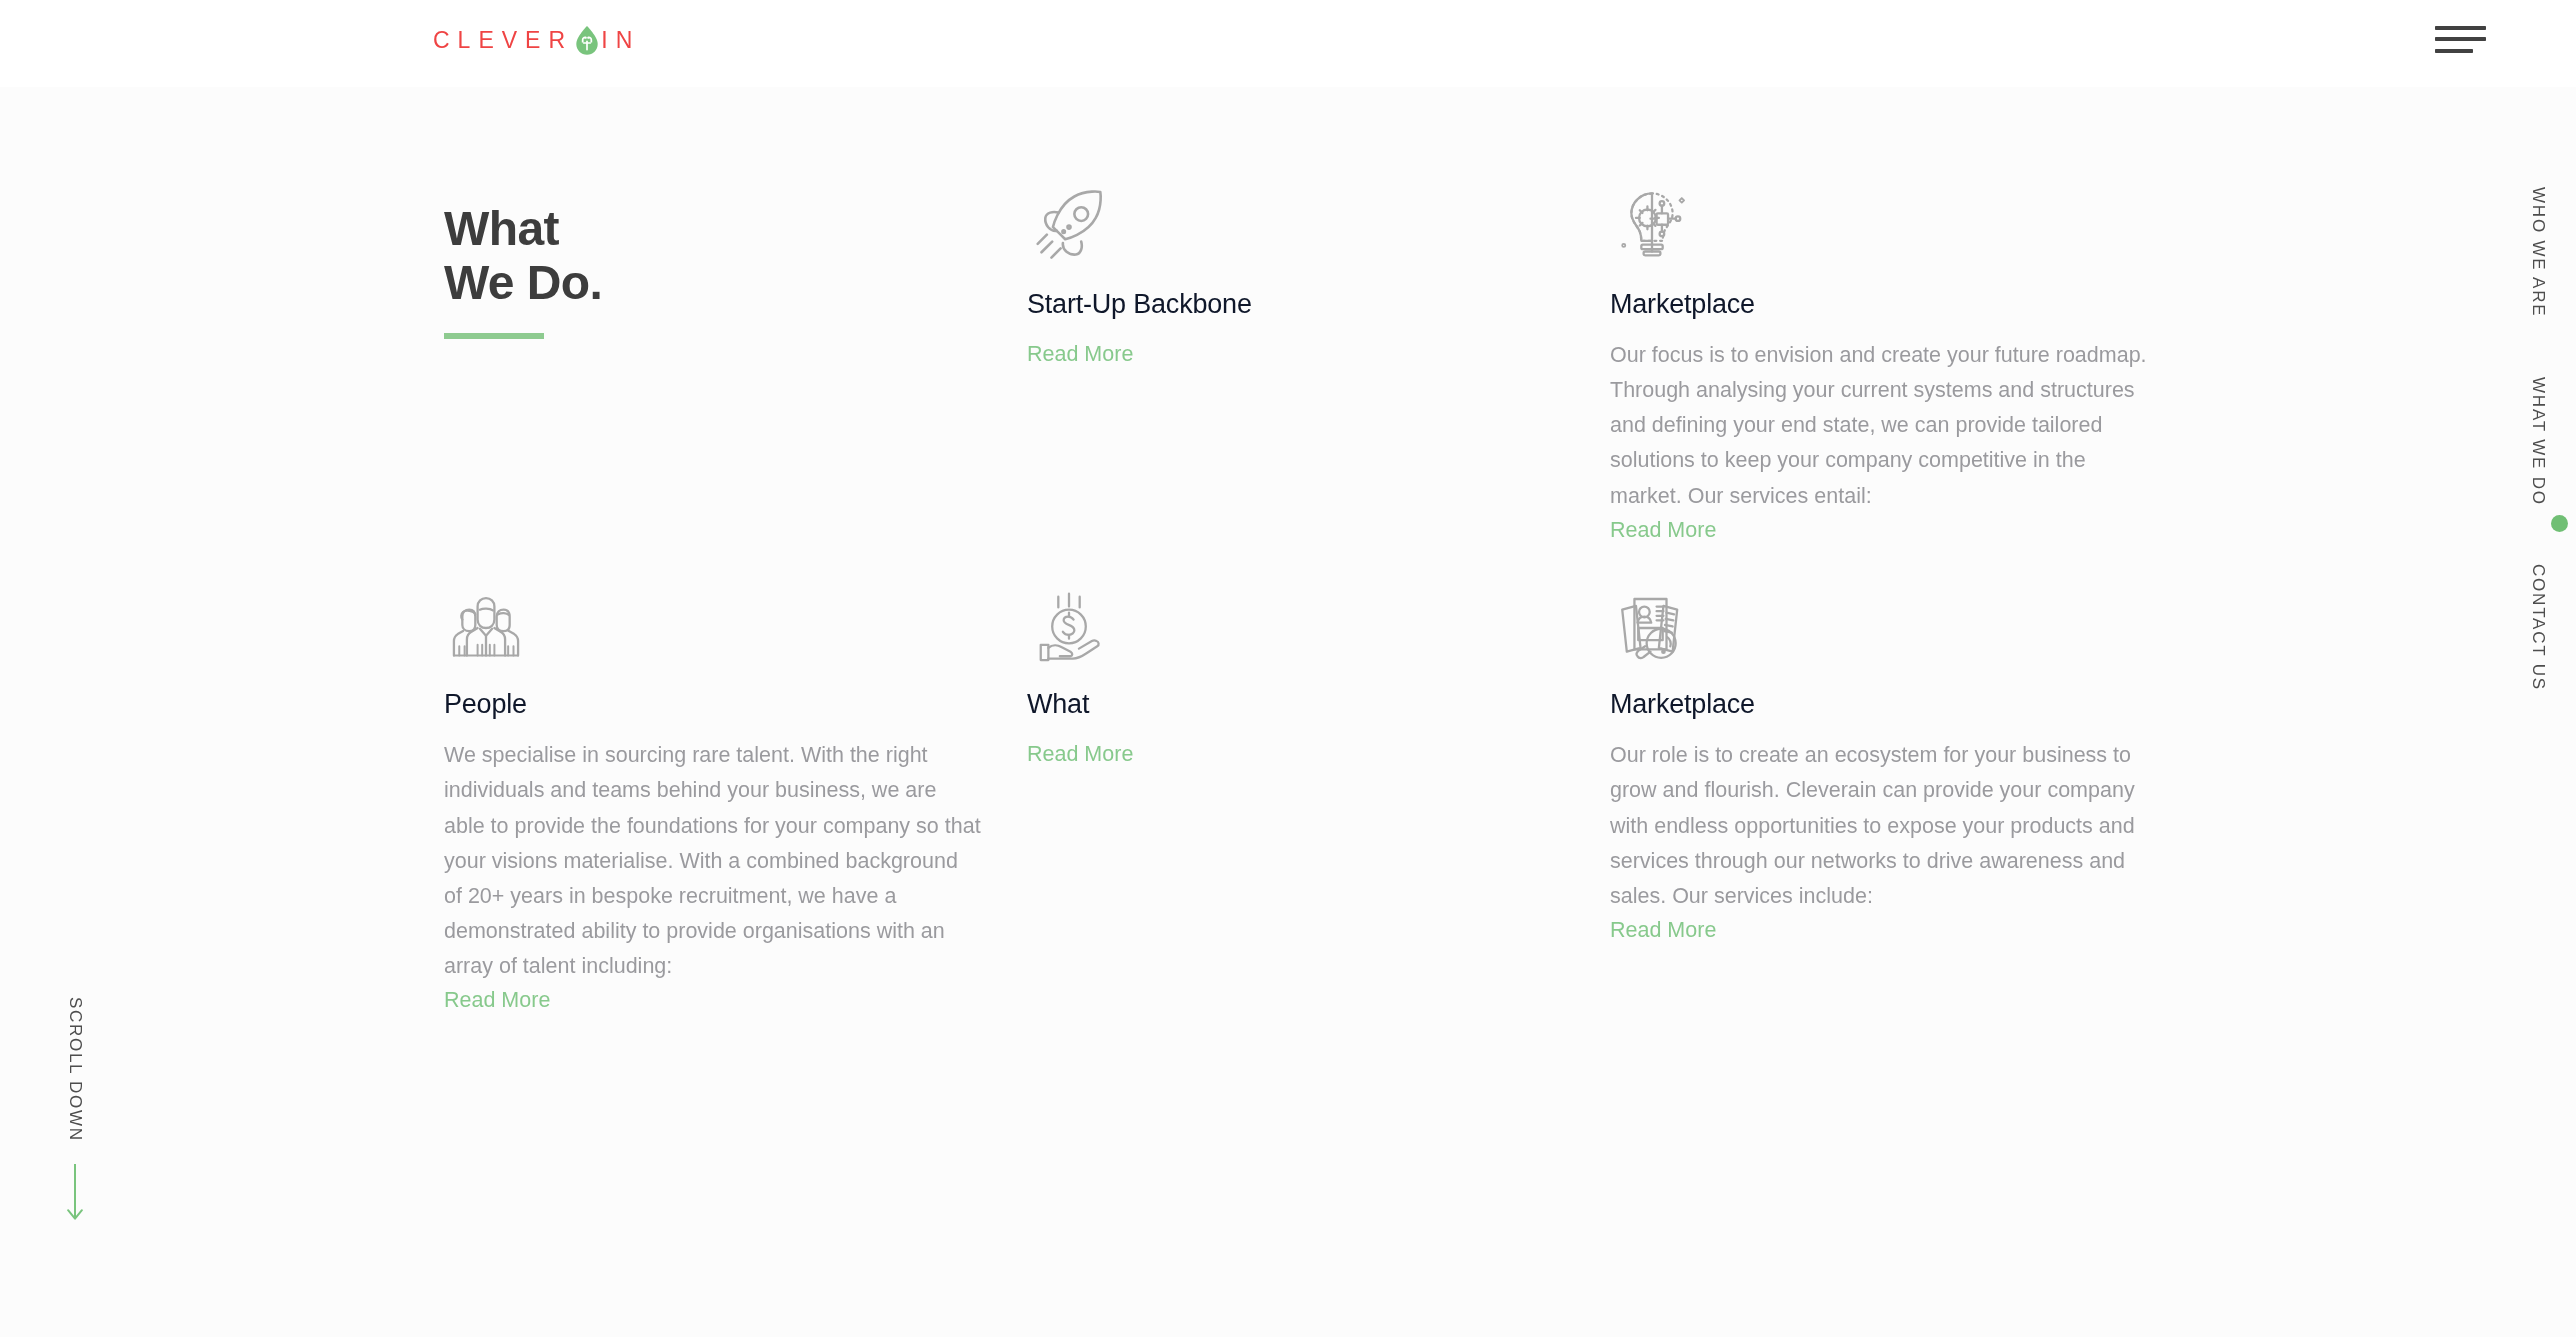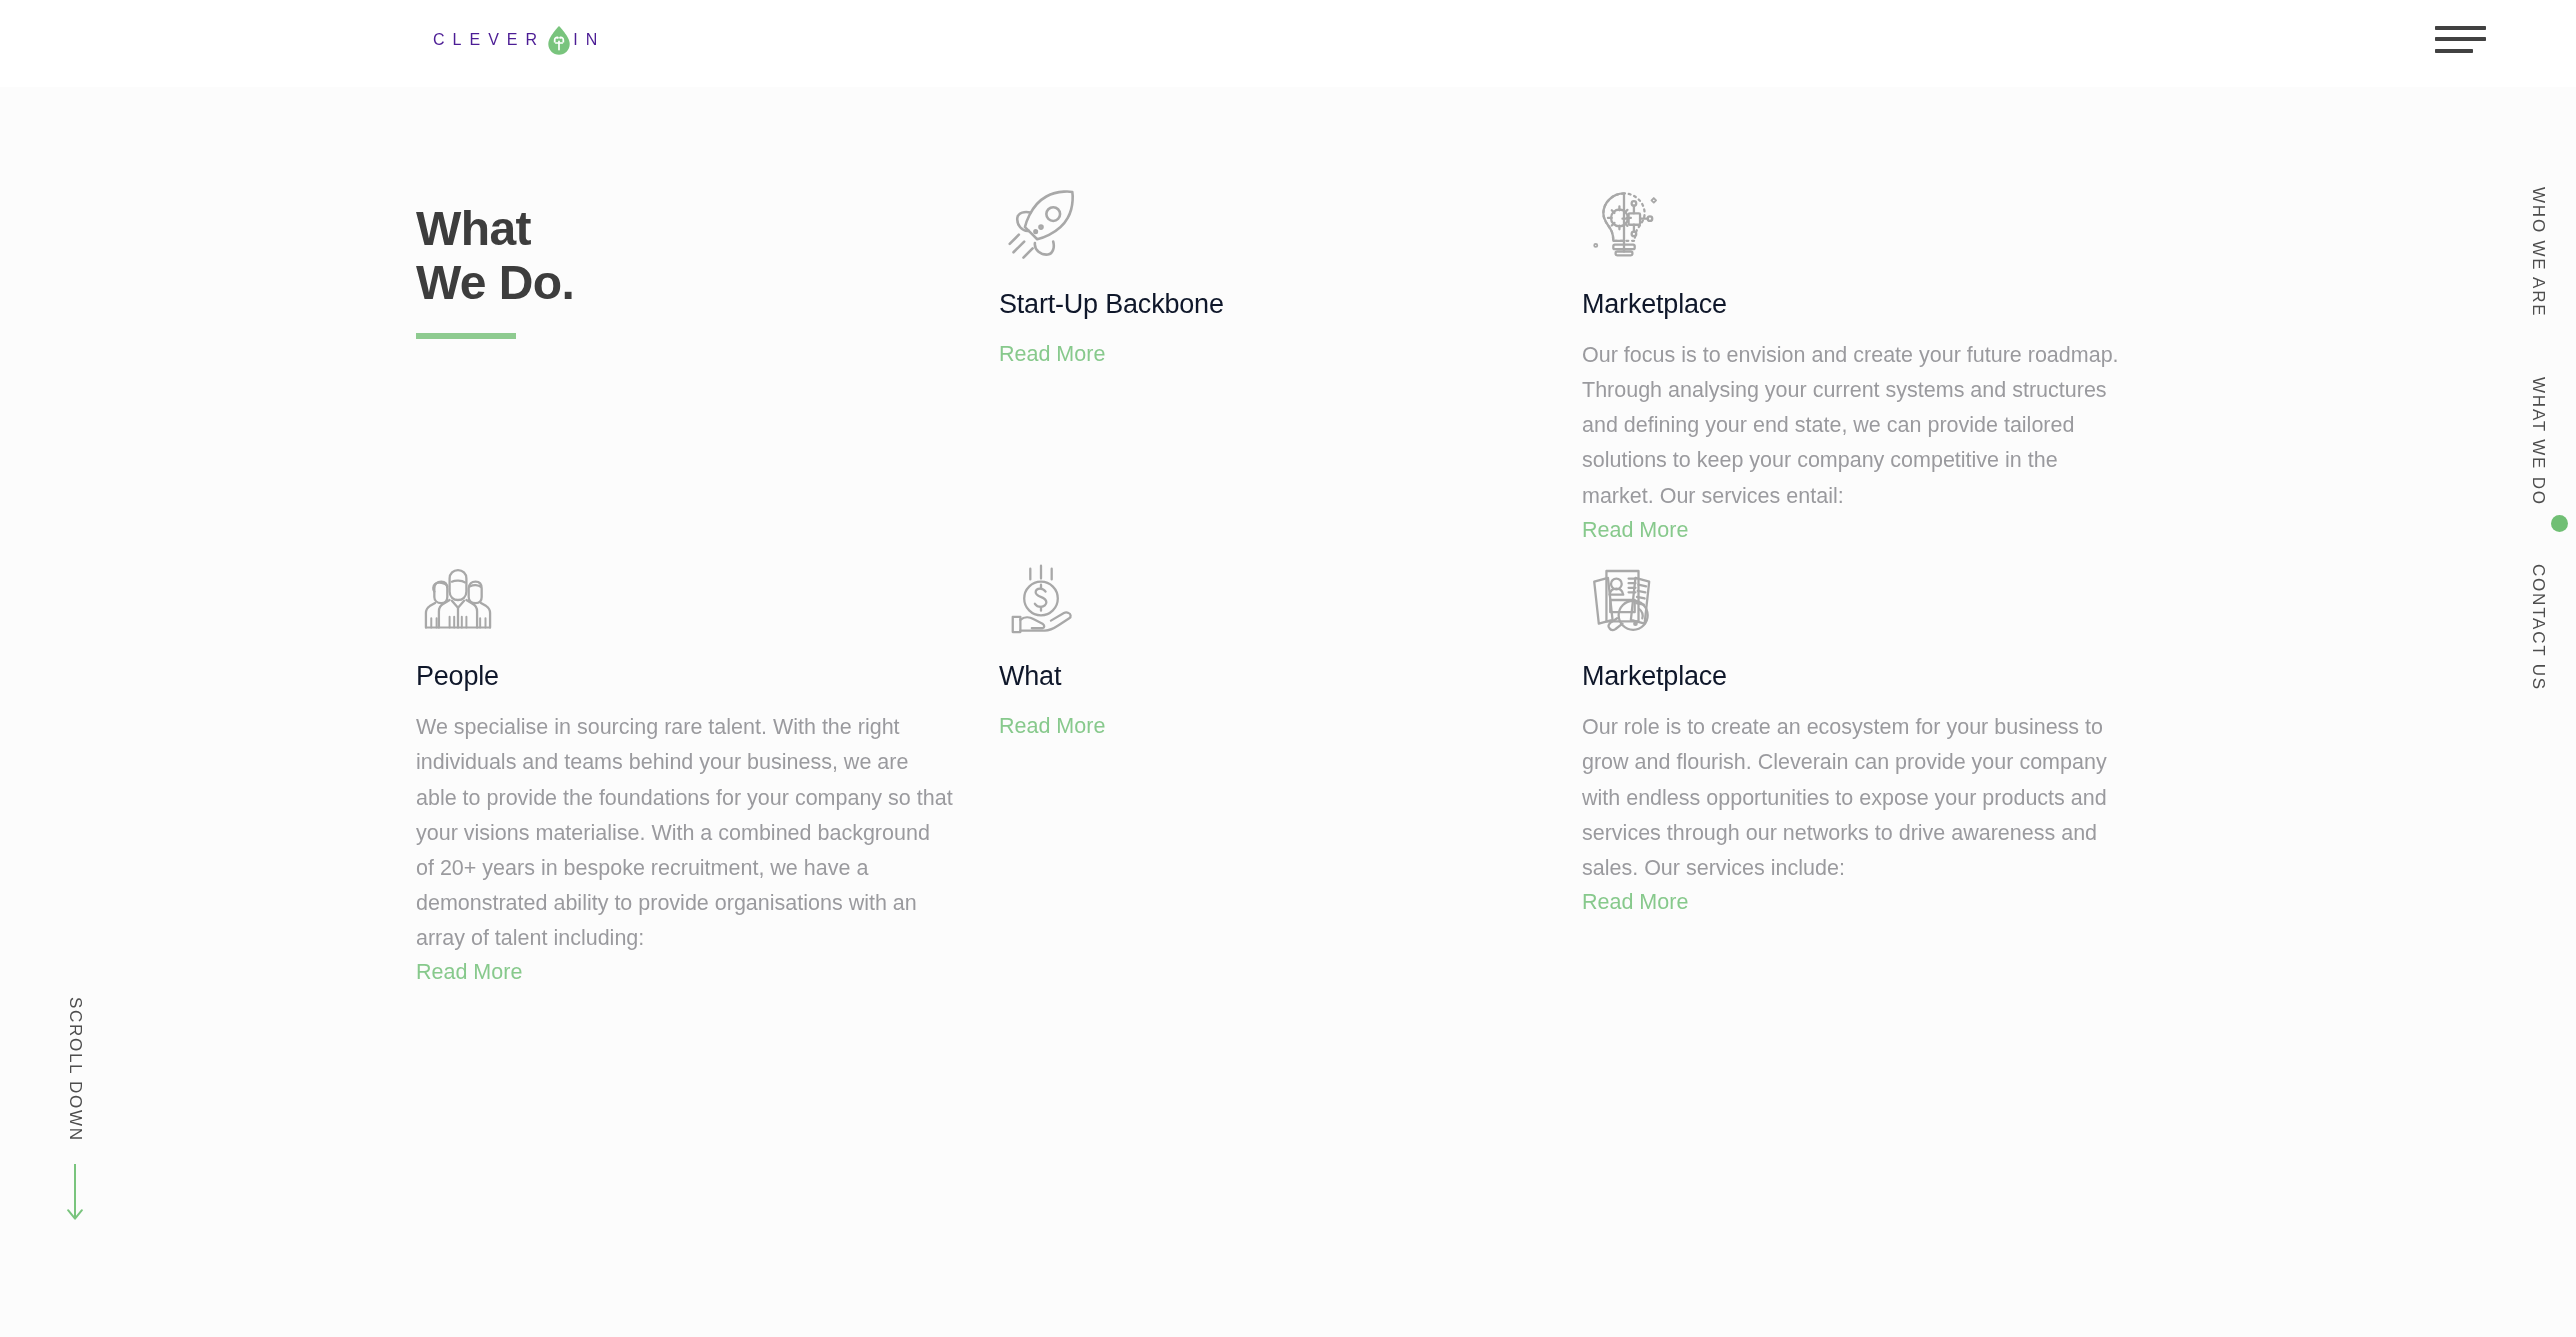--- a/index.html
+++ b/index.html
@@ -15,22 +15,22 @@
     position:absolute; top:0; left:0;
     width:2576px; height:87px;
     background:#ffffff;
     z-index:20;
   }
   .logo {
     position:absolute; left:433px; top:21.5px;
     display:flex; align-items:center; height:37px;
   }
   .logo-text {
-    font-size:16px; letter-spacing:8px;
-    color:#4c1d95; font-weight:400;
+    font-size:23px; letter-spacing:8px;
+    color:#ef4444; font-weight:400;
     line-height:1;
   }
   .logo-leaf {
     width:26px; height:31px; position:relative;
     margin:0 1.5px 0 0.8px; display:inline-block;
   }
   .logo-leaf svg { display:block; }
 
   .hamburger {
     position:absolute; right:90px; top:26px;
@@ -45,26 +45,26 @@
   .hamburger span:nth-child(3) { width:38px; margin-bottom:0; }
 
   
   .content {
     position:absolute; left:0; top:87px;
     width:2576px; height:1250px;
   }
 
   .grid {
     position:absolute;
-    left:416px; top:100px;
+    left:444px; top:100px;
     width:1733px;
     display:grid;
     grid-template-columns:583px 583px 567px;
     grid-template-rows:auto auto;
-    row-gap:20px;
+    row-gap:48px;
   }
 
   
   .headline { padding-top:14.6px; }
   .headline h1 {
     font-size:48px; line-height:1.13;
     font-weight:700; color:#3d3d3d;
     letter-spacing:-0.6px;
   }
   .accent-bar {

